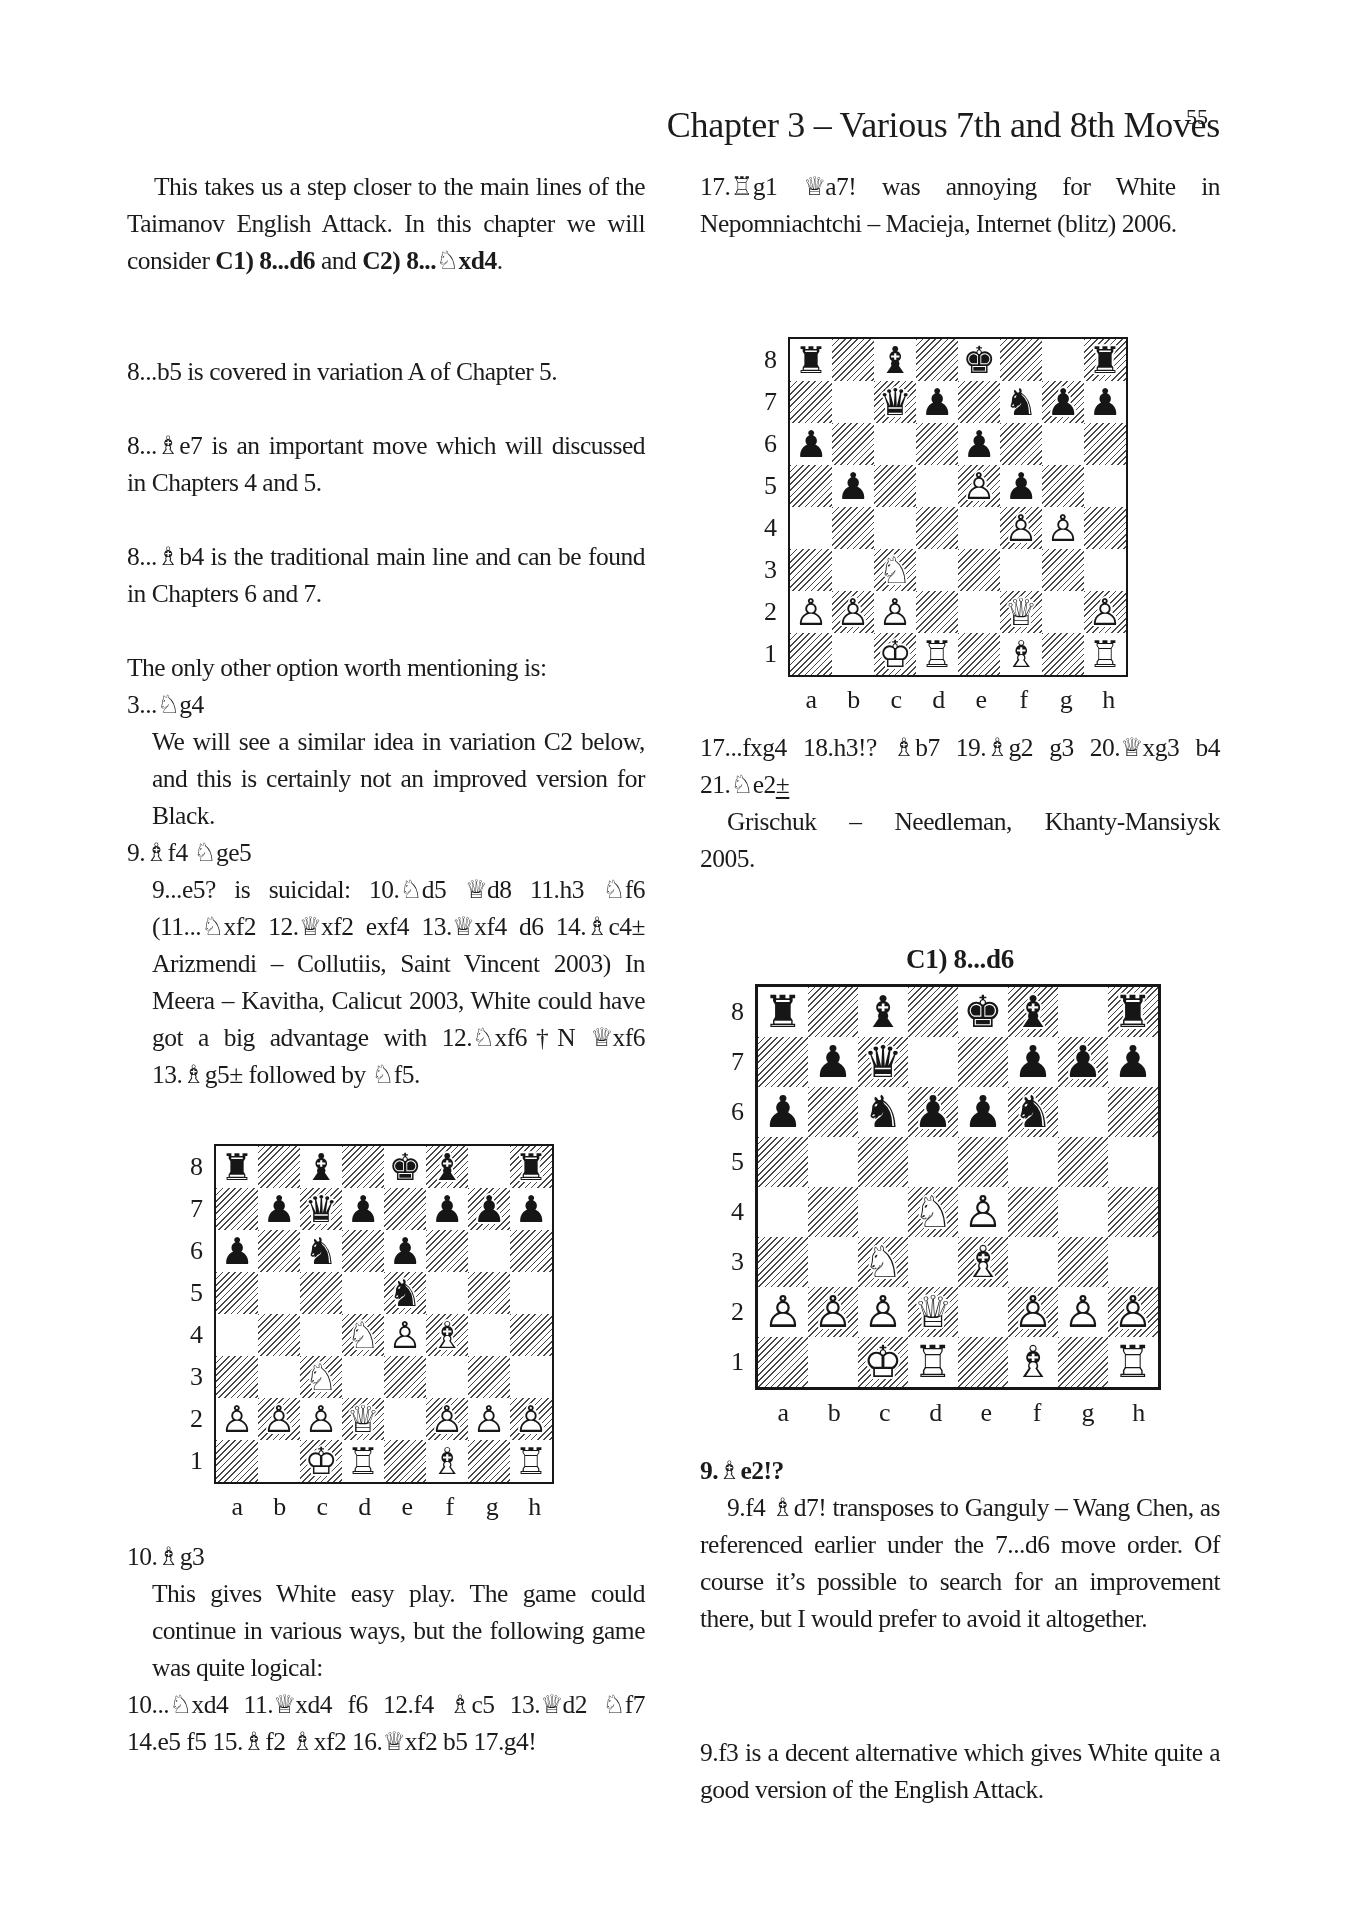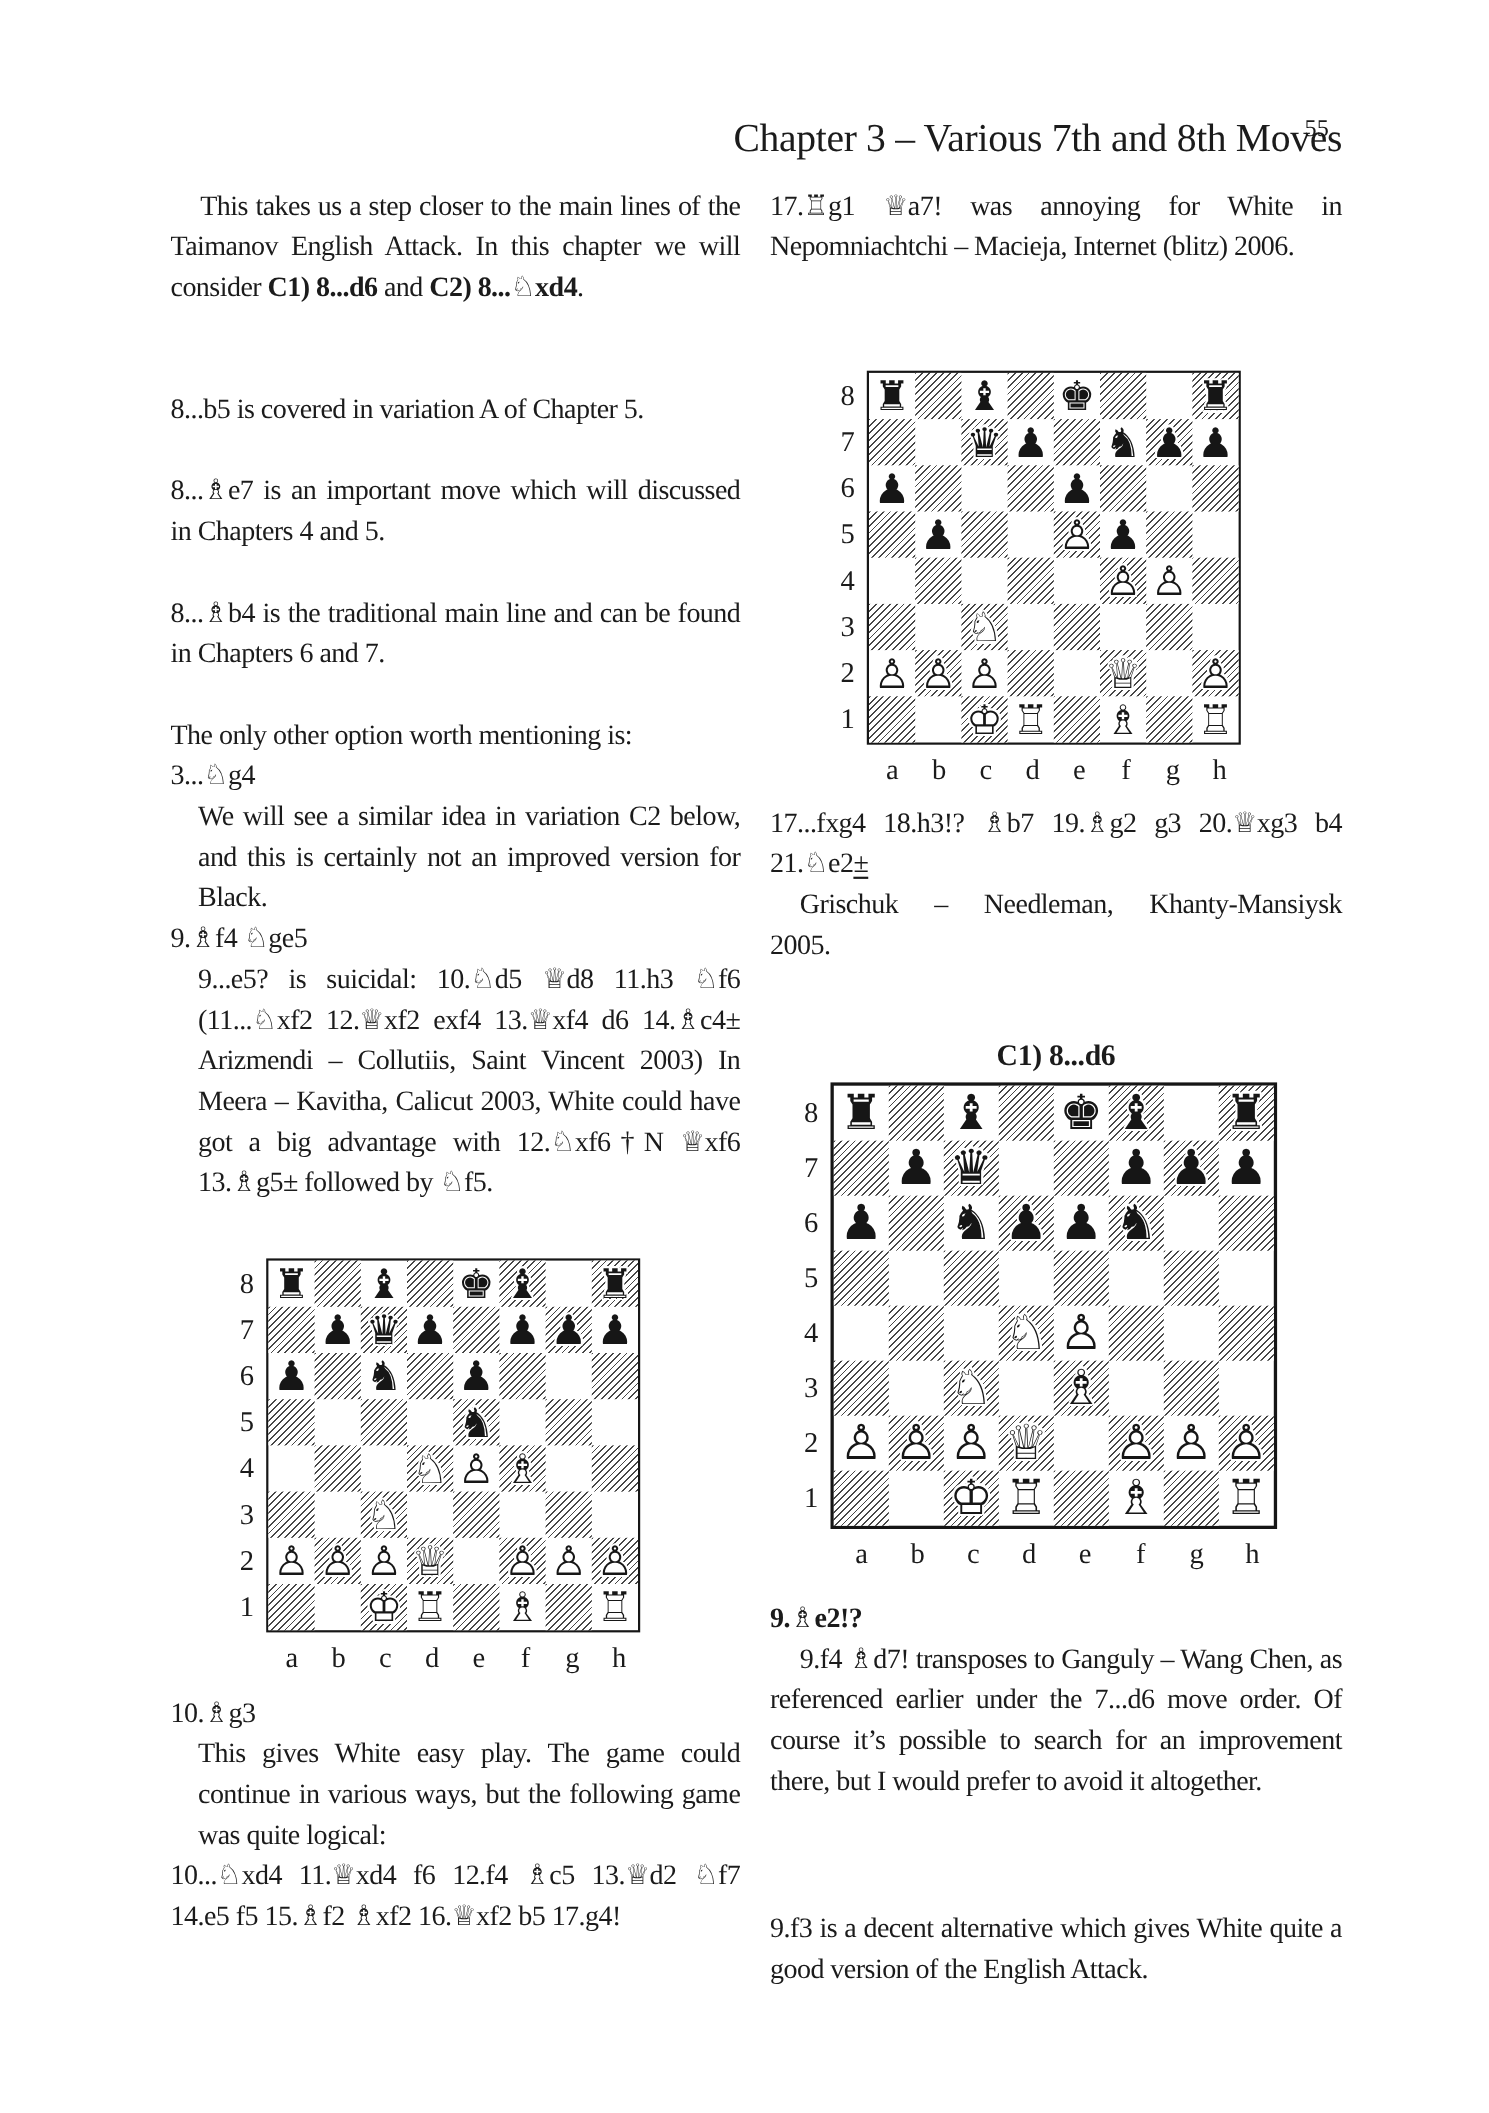--- a/index.html
+++ b/index.html
@@ -2,21 +2,21 @@
 <html><head>
 <meta charset="utf-8">
 <style>
   html,body{margin:0;padding:0;background:#ffffff;}
   .page{position:relative;width:1354px;height:1921px;background:#fff;
         font-family:"Liberation Serif","DejaVu Serif","DejaVu Sans",serif;color:#1b1b1b;overflow:hidden;}
   .hdr-title{position:absolute;left:143px;top:104px;width:1077px;text-align:right;
              font-size:36px;letter-spacing:-0.3px;}
   .pageno{position:absolute;left:1186px;top:104px;width:50px;font-size:22px;}
   .col{position:absolute;top:168px;}
-  .col.left{left:155px;width:518px;}
+  .col.left{left:127px;width:518px;}
   .col.right{left:700px;width:520px;}
   .p{margin:0;font-size:25.5px;line-height:37px;letter-spacing:-0.5px;text-align:justify;
      font-family:"Liberation Serif","DejaVu Sans",serif;}
   .gap{margin-top:37px;}
   .block{margin-left:25px;}
   .pi{text-indent:27px;}
   .b{font-weight:bold;}
   .ue{text-decoration:underline;text-underline-offset:4px;text-decoration-thickness:1.5px;}
   .h2{margin:64px 0 0 0;font-size:27px;line-height:37px;font-weight:bold;text-align:center;letter-spacing:-0.3px;}
   .jlast{text-align-last:justify;}

